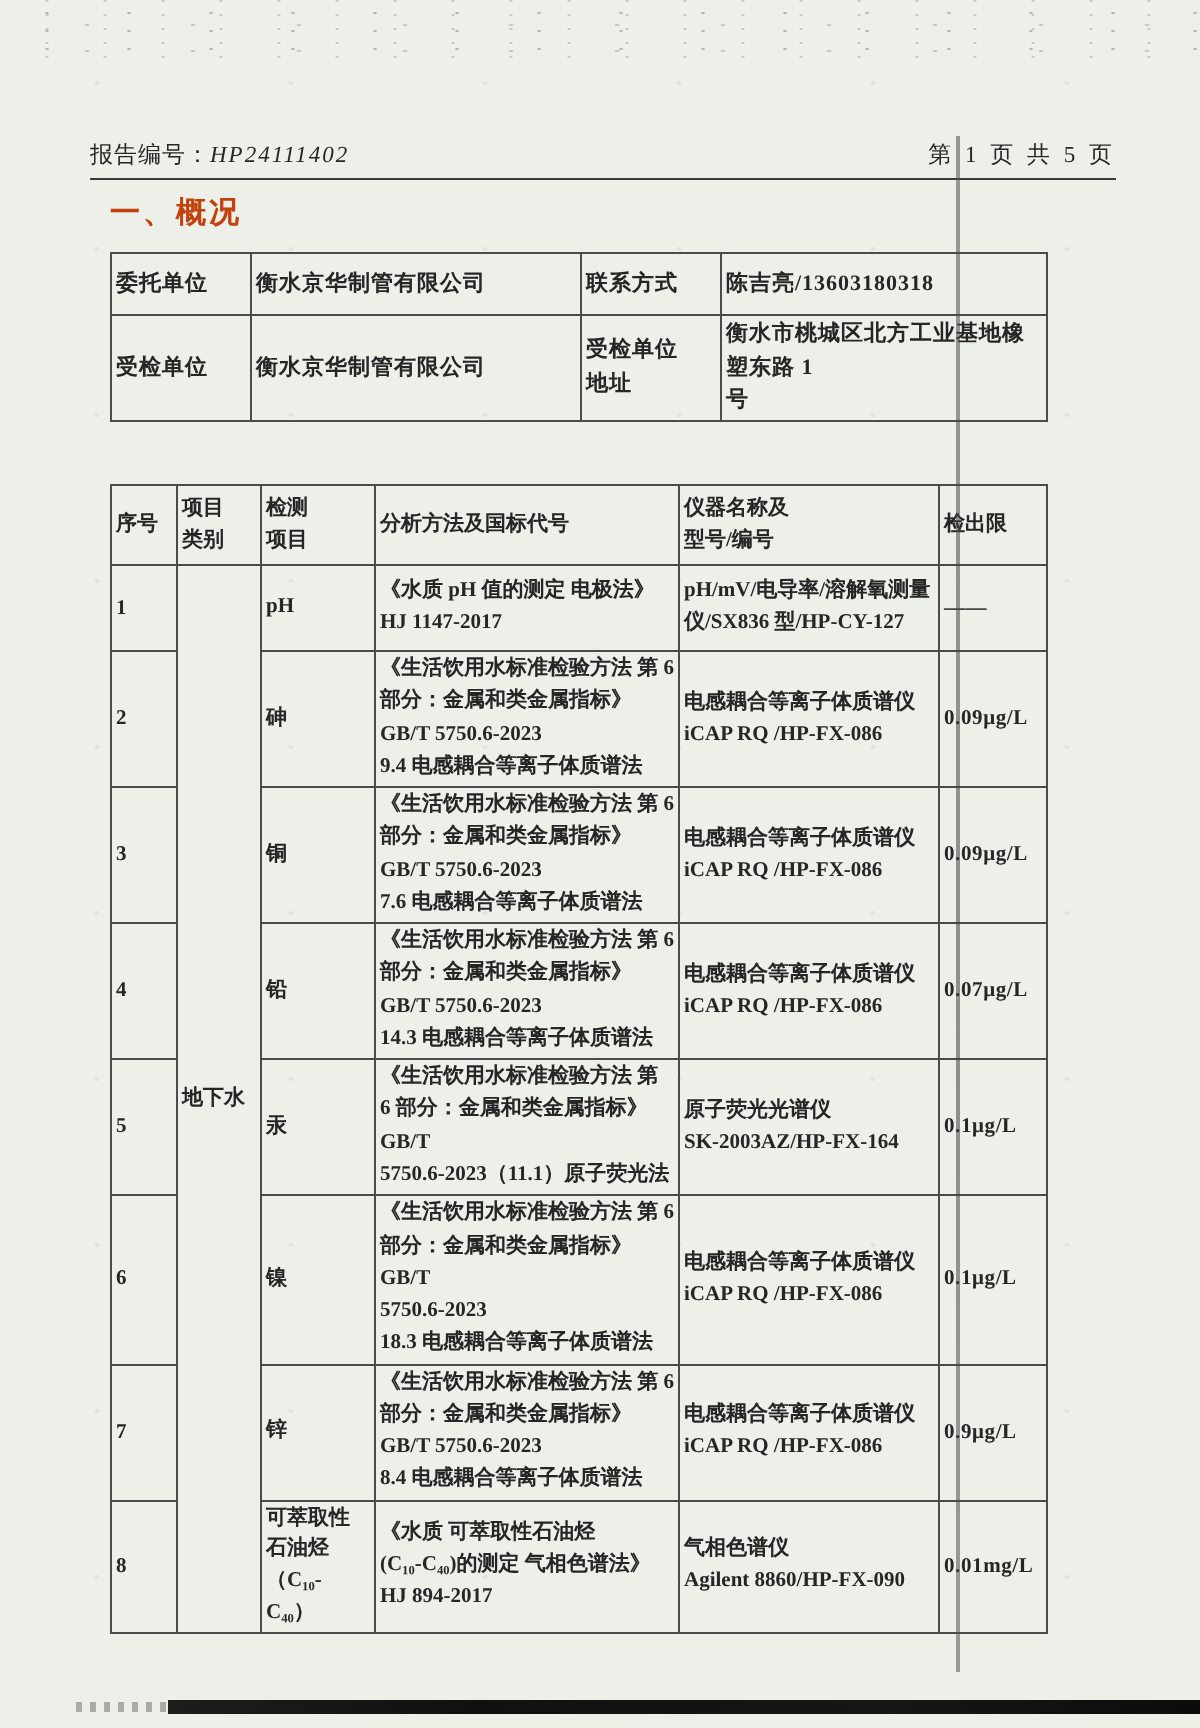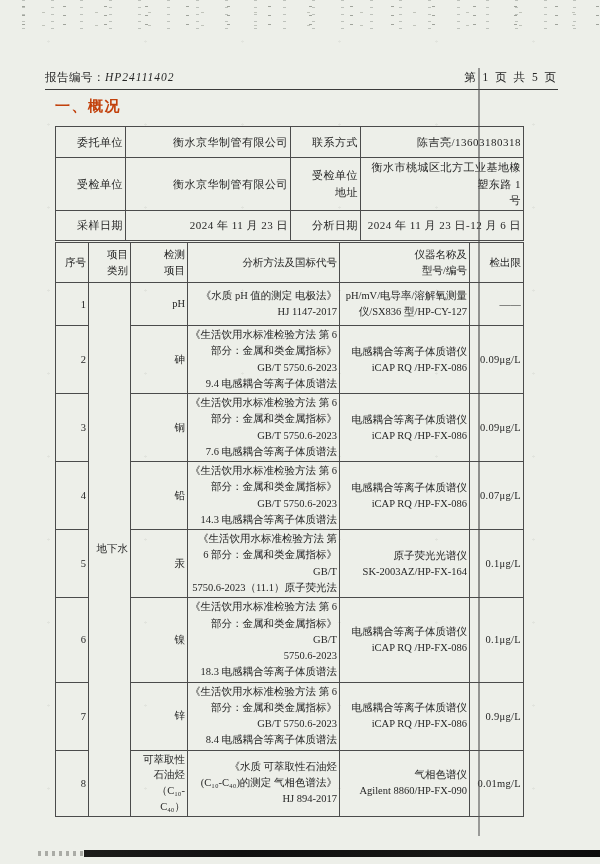--- a/index.html
+++ b/index.html
@@ -38,21 +38,21 @@
   
   .sec-title {
     position:absolute; left:55px;
     font-family:"Liberation Sans","DejaVu Sans",sans-serif;
     font-weight:bold; font-size:15px; letter-spacing:1.5px; color:#c2410c;
   }
   .sec-title-1 { top:97px; }
   .sec-title-2 { top:227px; }
   
   table { border-collapse:collapse; table-layout:fixed; }
-  td, th { border:1px solid #4b4b4b; text-align:right; vertical-align:middle; padding:1px 2px; font-weight:normal;margin-left:13px; }
+  td, th { border:1px solid #4b4b4b; text-align:left; vertical-align:middle; padding:1px 2px; font-weight:bold;margin-left:13px; }
   .overview-table { position:absolute; left:55px; top:126px; width:468px; font-size:11px; }
   .overview-table td { letter-spacing:.5px; }
   .methods-table { position:absolute; left:55px; top:242px; width:468px; font-size:10.5px; }
   .pre { white-space:pre-line; line-height:1.5; }
   .method-cell { line-height:1.55; }
   .limit-cell { letter-spacing:.3px; }
   
   .scan-line {
     position:absolute; left:478px; top:68px; width:2px; height:768px;
     background:linear-gradient(180deg,#4e4e4e,#3f3f3f 60%,#555);
@@ -94,26 +94,20 @@
       <td class="pre">联系方式</td>
       <td class="pre">陈吉亮/13603180318</td>
     </tr>
     <tr style="height:41px">
       <td class="pre">受检单位</td>
       <td class="pre">衡水京华制管有限公司</td>
       <td class="pre">受检单位
 地址</td>
       <td class="pre">衡水市桃城区北方工业基地橡塑东路 1
 号</td>
-    </tr>
-    <tr style="height:30px">
-      <td class="pre">采样日期</td>
-      <td class="pre">2024 年 11 月 23 日</td>
-      <td class="pre">分析日期</td>
-      <td class="pre">2024 年 11 月 23 日-12 月 6 日</td>
     </tr>
   </tbody>
     </table>
 
 
   <table class="methods-table">
     <colgroup>
         <col style="width:33px">
         <col style="width:42px">
         <col style="width:57px">

